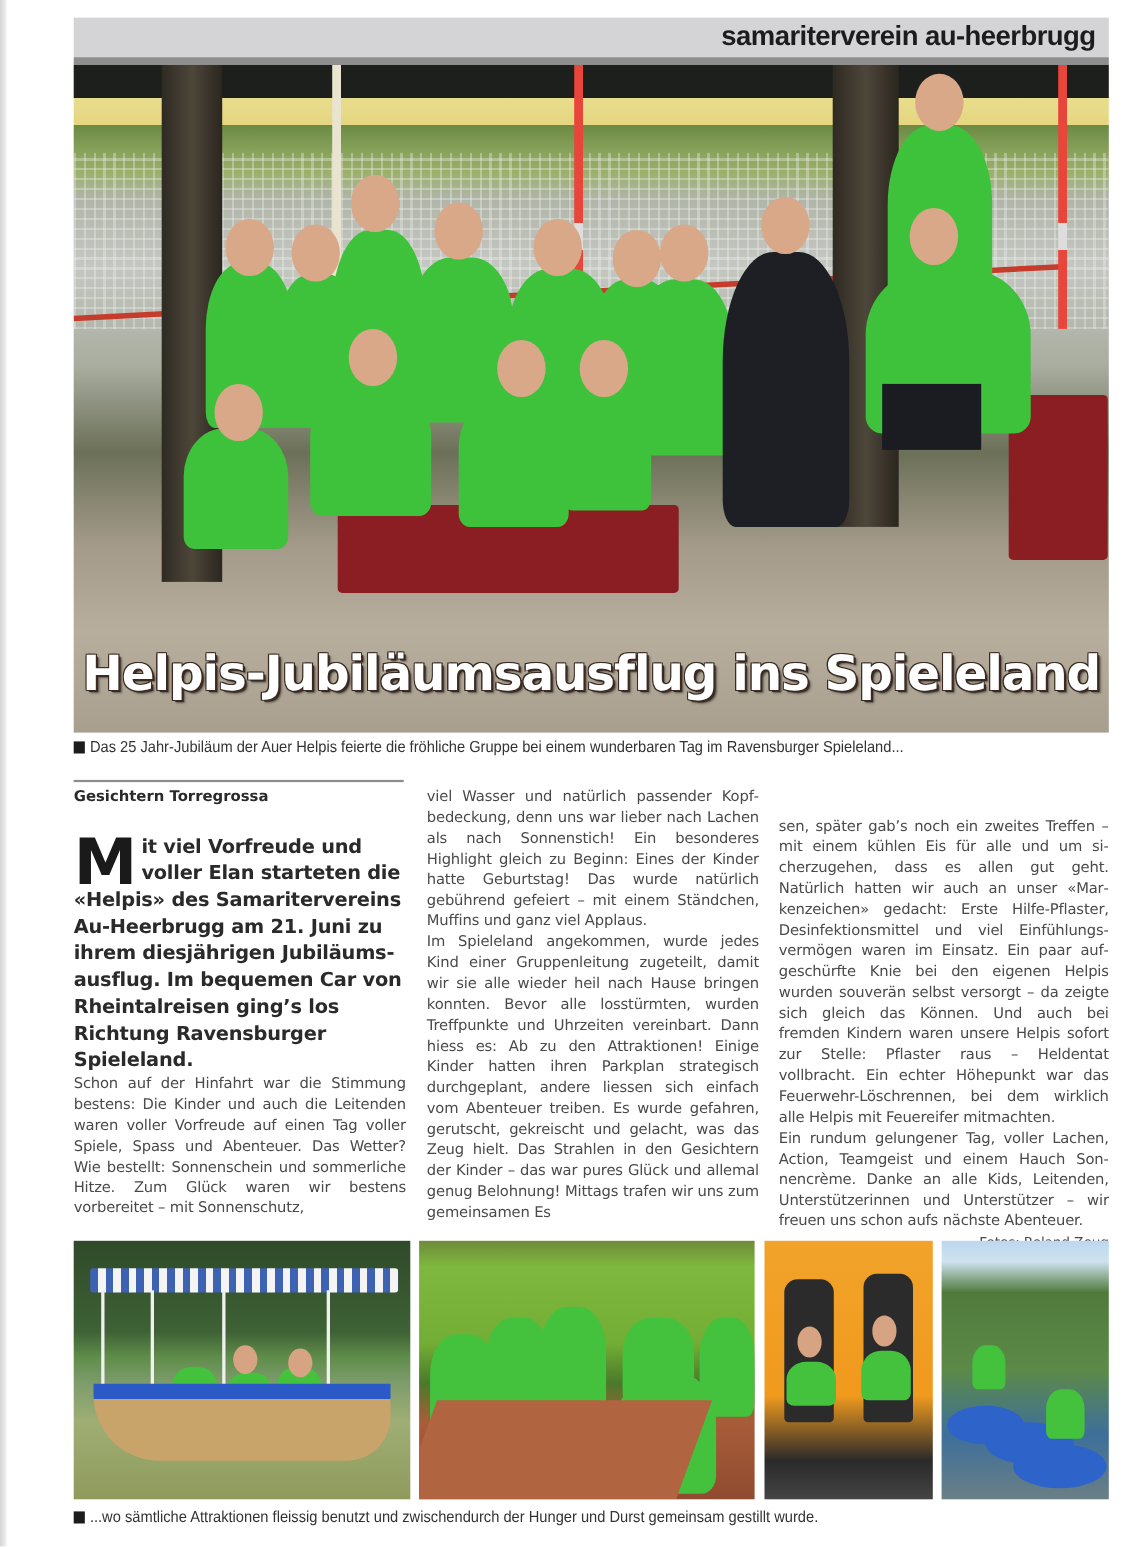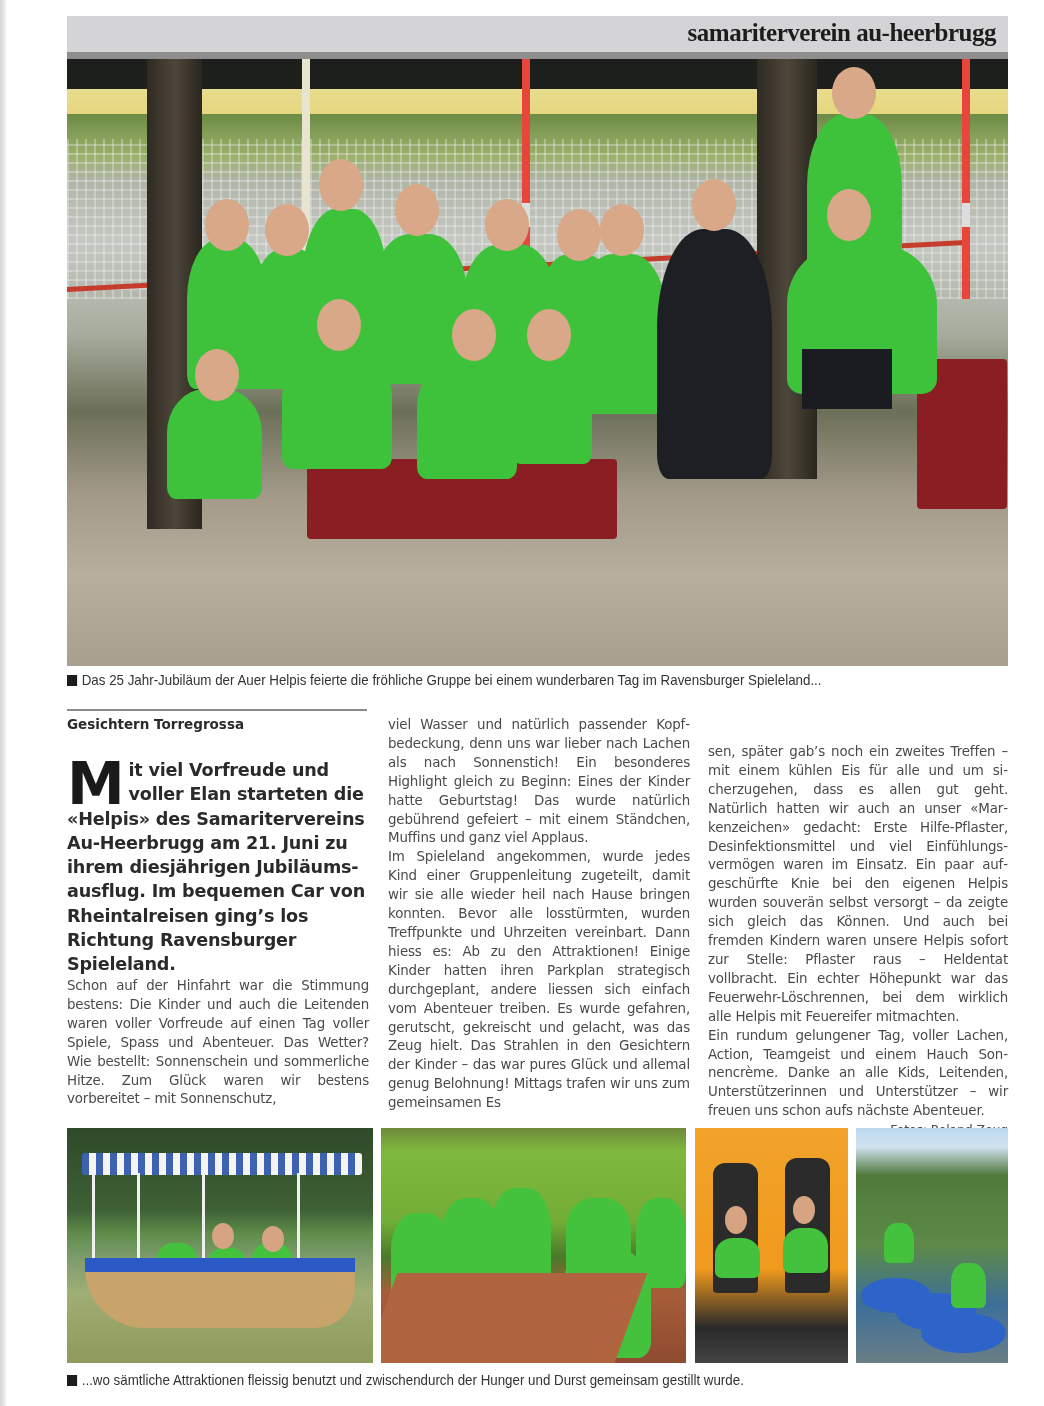--- a/index.html
+++ b/index.html
@@ -13,21 +13,21 @@
     position: absolute; left: 0; top: 0; width: 6px; height: 1406px;
     background: linear-gradient(to right, #d4d4d4, #f2f2f2);
   }
   
   .header-bar {
     position: absolute; left: 67px; top: 16px; width: 941px; height: 36px;
     background: #d4d4d6;
   }
   .header-bar .title {
     position: absolute; right: 12px; top: 3px;
-    font-family: Liberation Serif, serif; font-weight: bold;
+    font-family: Liberation Sans, sans-serif; font-weight: bold;
     font-size: 25px; color: #1c1c1c; letter-spacing: -0.5px;
   }
   .header-rule {
     position: absolute; left: 67px; top: 52px; width: 941px; height: 7px;
     background: #8e8e8e;
   }
   
   .hero {
     position: absolute; left: 67px; top: 59px; width: 941px; height: 607px;
     overflow: hidden;
@@ -153,20 +153,21 @@
   <div class="shorts" style="left:735px;top:290px;width:90px;height:60px;"></div>
   <div class="person" style="left:100px;top:330px;width:95px;height:110px;"></div>
   <div class="head" style="left:128px;top:290px;"></div>
   <div class="person" style="left:215px;top:290px;width:110px;height:120px;"></div>
   <div class="head" style="left:250px;top:240px;"></div>
   <div class="person" style="left:350px;top:300px;width:100px;height:120px;"></div>
   <div class="head" style="left:385px;top:250px;"></div>
   <div class="person" style="left:445px;top:295px;width:80px;height:110px;"></div>
   <div class="head" style="left:460px;top:250px;"></div>
 
+  <div class="title-text">Helpis-Jubiläumsausflug ins Spieleland</div>
 </div>
 
 <div class="caption top">
   <span class="bullet"></span><span>Das 25 Jahr-Jubiläum der Auer Helpis feierte die fröhliche Gruppe bei einem wunderbaren Tag im Ravensburger Spieleland...</span>
 </div>
 
 <div class="byline-rule"></div>
 <div class="byline">Gesichtern Torregrossa</div>
 
 <div class="lead">

